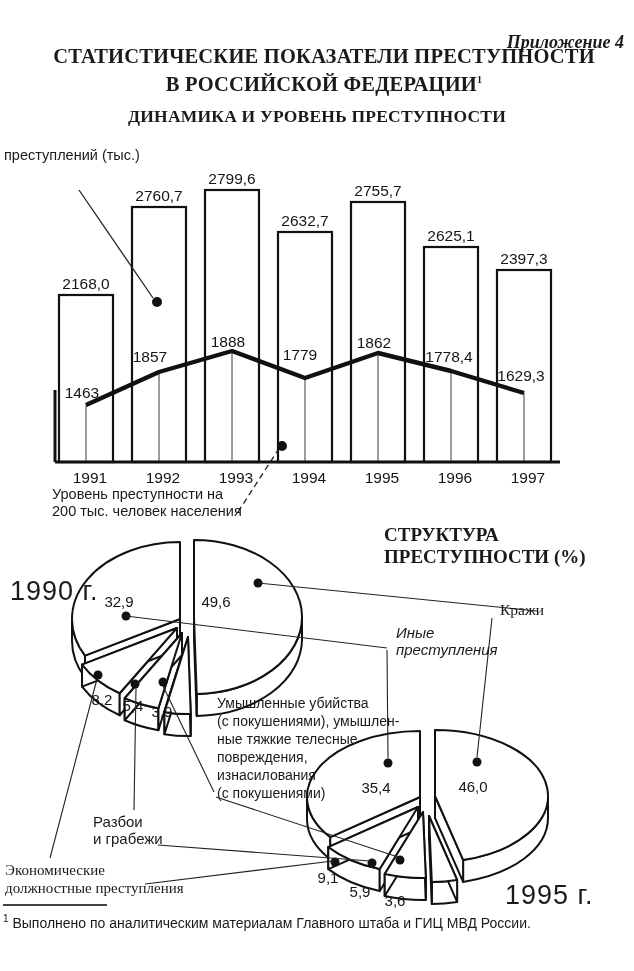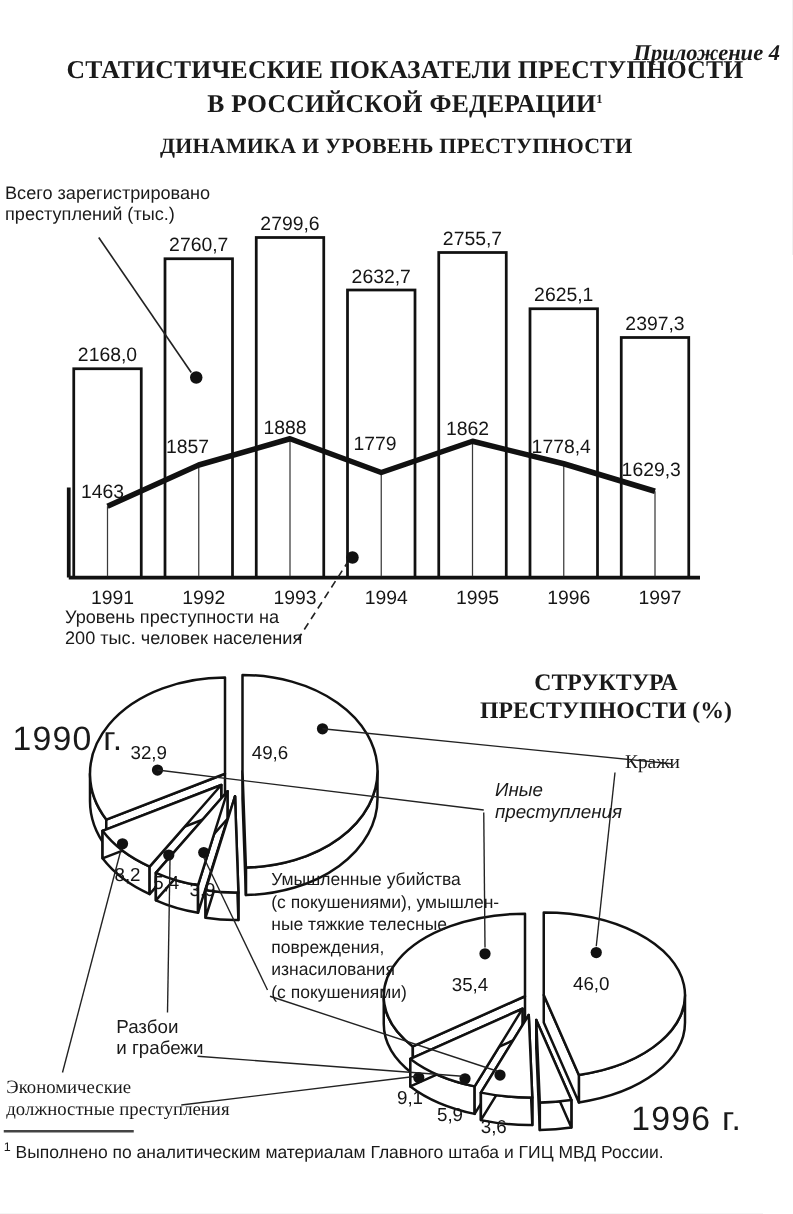--- a/index.html
+++ b/index.html
@@ -9,21 +9,21 @@
   svg{position:absolute;left:0;top:0;z-index:1;}
   .txt{position:absolute;z-index:2;white-space:nowrap;}
   .appendix{top:19px;right:10px;font:italic 700 18px "Liberation Serif",serif;margin-top:13px;}
   .title-block{top:44px;left:0;width:100%;text-align:center;
                font:700 20.5px/24px "Liberation Serif",serif;letter-spacing:.2px;padding-left:14px;}
   .subtitle{top:106px;left:0;width:100%;text-align:center;
             font:700 17.5px "Liberation Serif",serif;letter-spacing:.2px;}
   .ann{font:400 14.5px/17px "Liberation Sans",sans-serif;}
   .ann-top{left:4px;top:147px;}
   .ann-bottom{left:52px;top:486px;line-height:16.5px;}
-  .pie-title{left:384px;top:536px;font:700 19px/22px "Liberation Serif",serif;text-align:center;}
+  .pie-title{left:384px;top:524px;font:700 19px/22px "Liberation Serif",serif;}
   .pie-year{font:400 27px "Liberation Sans",sans-serif;letter-spacing:1px;}
   .year-1990{left:10px;top:576px;}
   .year-1996{left:505px;top:880px;}
   .legend{font:400 15px/17px "Liberation Sans",sans-serif;}
   .lg-krazhi{left:500px;top:601px;font-size:15.5px;font-family:Liberation Serif, serif;}
   .lg-inye{left:396px;top:624px;font-style:italic;}
   .lg-nasilie{left:217px;top:694px;font-size:14px;line-height:18px;}
   .lg-razboi{left:93px;top:813px;}
   .lg-ekonom{left:5px;top:862px;line-height:17.5px;font-family:Liberation Serif, serif;}
   .foot-rule{position:absolute;z-index:2;left:3px;top:904px;width:104px;border-top:2px solid #444;}
@@ -148,21 +148,20 @@
   <div class="txt appendix">Приложение 4</div>
 
   <div class="txt title-block">
     <div>СТАТИСТИЧЕСКИЕ ПОКАЗАТЕЛИ ПРЕСТУПНОСТИ</div>
     <div><span>В РОССИЙСКОЙ ФЕДЕРАЦИИ</span><sup>1</sup></div>
   </div>
 
   <div class="txt subtitle">ДИНАМИКА И УРОВЕНЬ ПРЕСТУПНОСТИ</div>
 
   <div class="txt ann ann-top">
-    <div>Всего зарегистрировано</div>
     <div>преступлений (тыс.)</div>
   </div>
 
   <div class="txt ann ann-bottom">
     <div>Уровень преступности на</div>
     <div>200 тыс. человек населения</div>
   </div>
 
   <div class="txt pie-year year-1990">1990 г.</div>
 
@@ -192,17 +191,17 @@
   <div class="txt legend lg-razboi">
     <div>Разбои</div>
     <div>и грабежи</div>
   </div>
 
   <div class="txt legend lg-ekonom">
     <div>Экономические</div>
     <div>должностные преступления</div>
   </div>
 
-  <div class="txt pie-year year-1996">1996 г.</div>
+  <div class="txt pie-year year-1996">1995 г.</div>
 
   <div class="foot-rule"></div>
   <div class="txt footnote"><sup>1</sup> <span>Выполнено по аналитическим материалам Главного штаба и ГИЦ МВД России.</span></div>
 </div>
 
 </body></html>

